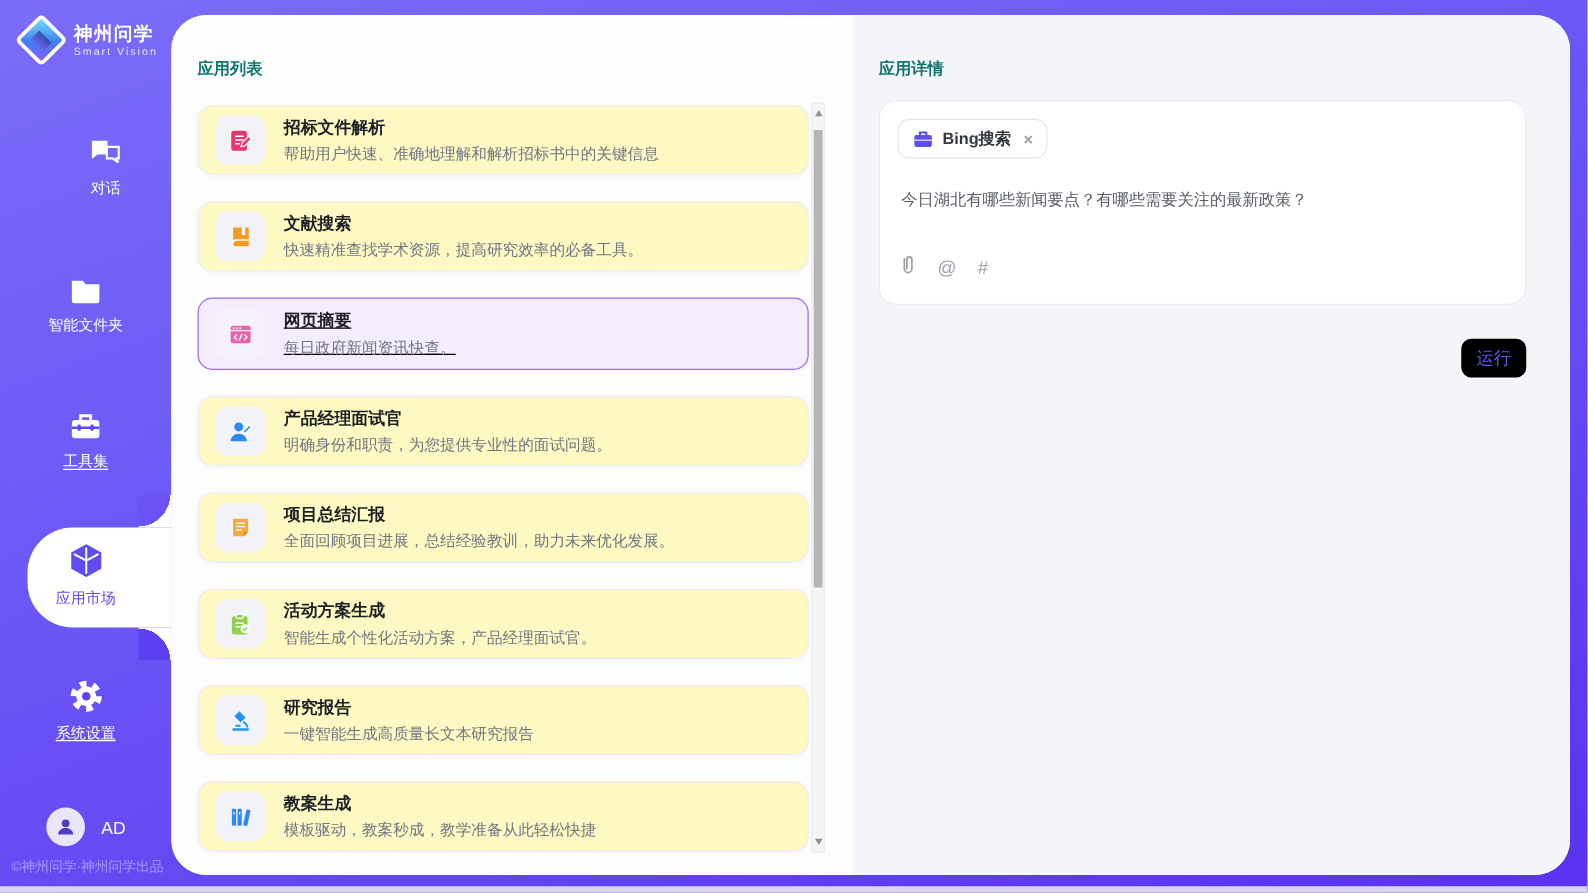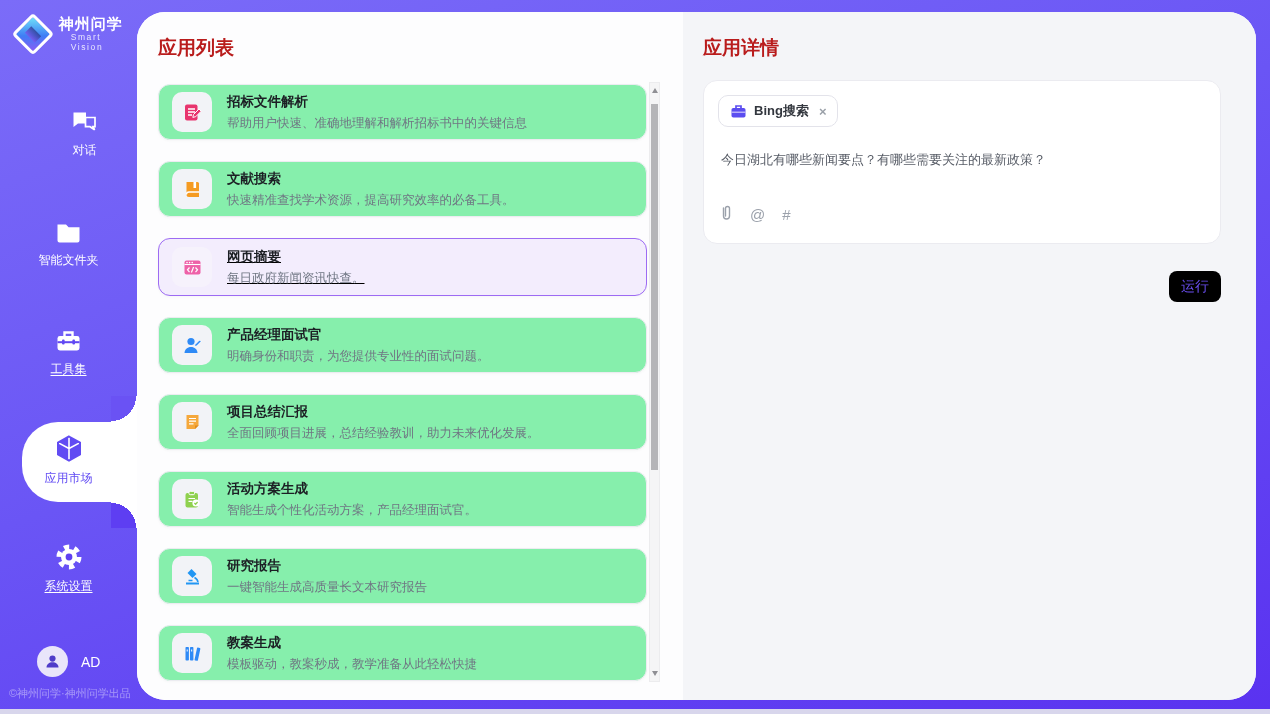--- a/index.html
+++ b/index.html
@@ -17,21 +17,21 @@
   .logo-diamond .outer {
     position:absolute; inset:2px; transform:rotate(45deg);
     border:3px solid #fff; border-radius:4px;
     background:linear-gradient(135deg,#6fe3f8 0%,#3f7df5 55%,#8a5cf6 100%);
   }
   .logo-diamond .facet {
     position:absolute; left:10px; top:13px; width:14px; height:9px;
     background:linear-gradient(180deg,#2b3f8f,#7a57f0); transform:rotate(45deg); opacity:.8;
   }
   .brand-name { font-size:15px; font-weight:bold; color:#fff; letter-spacing:1px; line-height:17px; }
-  .brand-tag { font-size:8.5px; color:#e9e6ff; letter-spacing:1.6px;margin-left:12px; }
+  .brand-tag { font-size:8.5px; color:#e9e6ff; letter-spacing:1.6px; }
 
   .nav-item { position:absolute; left:0; width:137px; text-align:center; color:#fff; cursor:pointer; }
   .nav-item svg { display:block; margin:0 auto; }
   .nav-label { font-size:12px; margin-top:7px; }
   .nav-item.underlined .nav-label { text-decoration:underline; text-underline-offset:2px; }
 
   .nav-active-bg { position:absolute; left:22px; top:422px; width:115px; height:80px;
     background:#fff; border-radius:36px 0 0 36px; }
   .curve { position:absolute; left:111px; width:26px; height:26px; }
   .curve.top    { top:396px; background:radial-gradient(circle 26px at 0 0,   #6a52f4 0 25px,#fff 25px); }
@@ -41,27 +41,27 @@
   .user-row { position:absolute; top:646px; left:37px; display:flex; align-items:center; gap:13px; cursor:pointer; }
   .avatar { width:31px; height:31px; border-radius:50%; background:#e9e5fa; display:flex; align-items:center; justify-content:center; }
   .user-initials { color:#fff; font-size:14px; }
   .copyright { position:absolute; left:9px; bottom:13px; width:130px; font-size:11px; color:rgba(255,255,255,.42); white-space:nowrap; }
 
   
   .content { position:absolute; left:137px; top:12px; width:1119px; height:688px;
     border-radius:28px; overflow:hidden; display:flex; background:#fff; }
   .list-panel { width:546px; background:#fdfdfe; position:relative; flex:none; }
   .detail-panel { flex:1; background:#f4f5f8; position:relative; }
-  .panel-title { position:absolute; top:23px; font-size:19px; font-weight:bold; color:#b91c1c; }
+  .panel-title { position:absolute; top:34px; font-size:13px; font-weight:bold; color:#0f766e; }
   .list-panel .panel-title { left:21px; }
   .detail-panel .panel-title { left:20px; }
 
   .cards { position:absolute; top:72px; left:21px; width:489px; }
   .app-card { height:56px; border:1px solid #ececf1; border-radius:12px; margin-bottom:21px;
-    display:flex; align-items:center; padding:0 13px; gap:15px; background:#86efac; cursor:pointer;
+    display:flex; align-items:center; padding:0 13px; gap:15px; background:#fef9c3; cursor:pointer;
     box-shadow:0 1px 3px rgba(20,20,40,.03); }
   .app-card.selected { background:#f3edfd; border-color:#9d6bf3; height:58px;text-decoration:underline; }
   .tile { width:40px; height:40px; border-radius:10px; background:#f2f3f7; flex:none;
     display:flex; align-items:center; justify-content:center; }
   .app-card.selected .tile { background:#f6f2fc; }
   .app-texts { min-width:0; }
   .app-name { font-size:13.5px; font-weight:bold; color:#1c1f24; margin-bottom:4px; }
   .app-desc { font-size:12.5px; color:#6f7683; white-space:nowrap; }
 
   .scrollbar { position:absolute; left:512px; top:70px; width:11px; height:600px;

